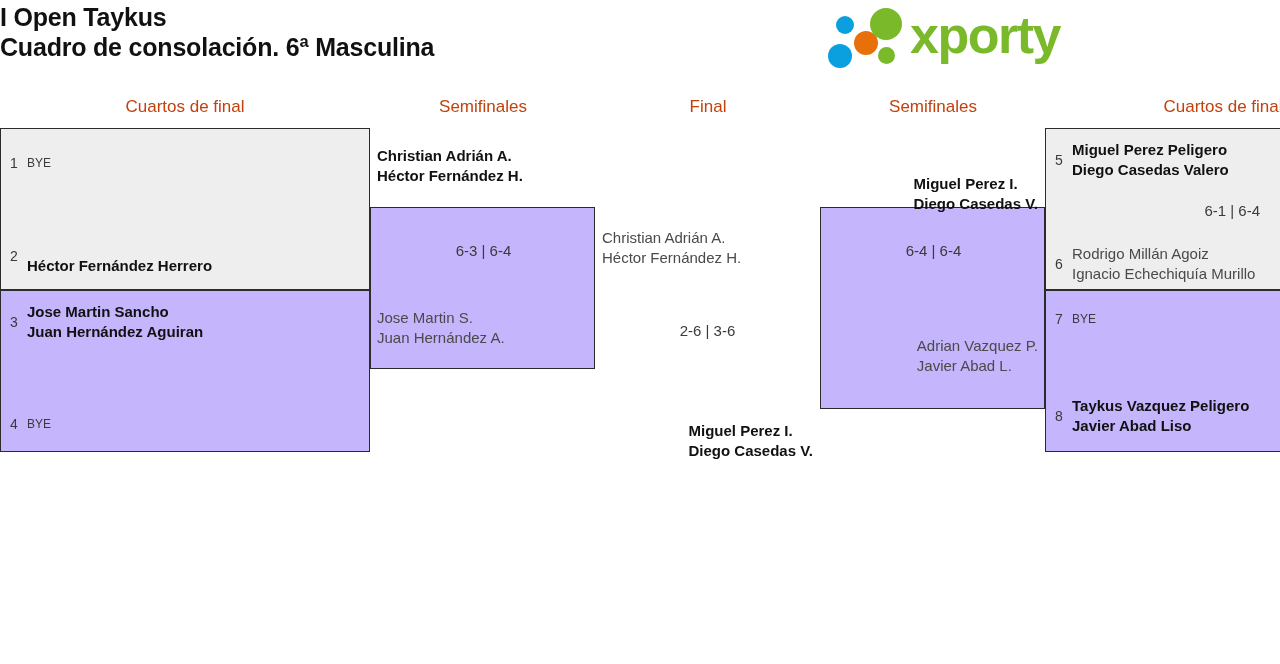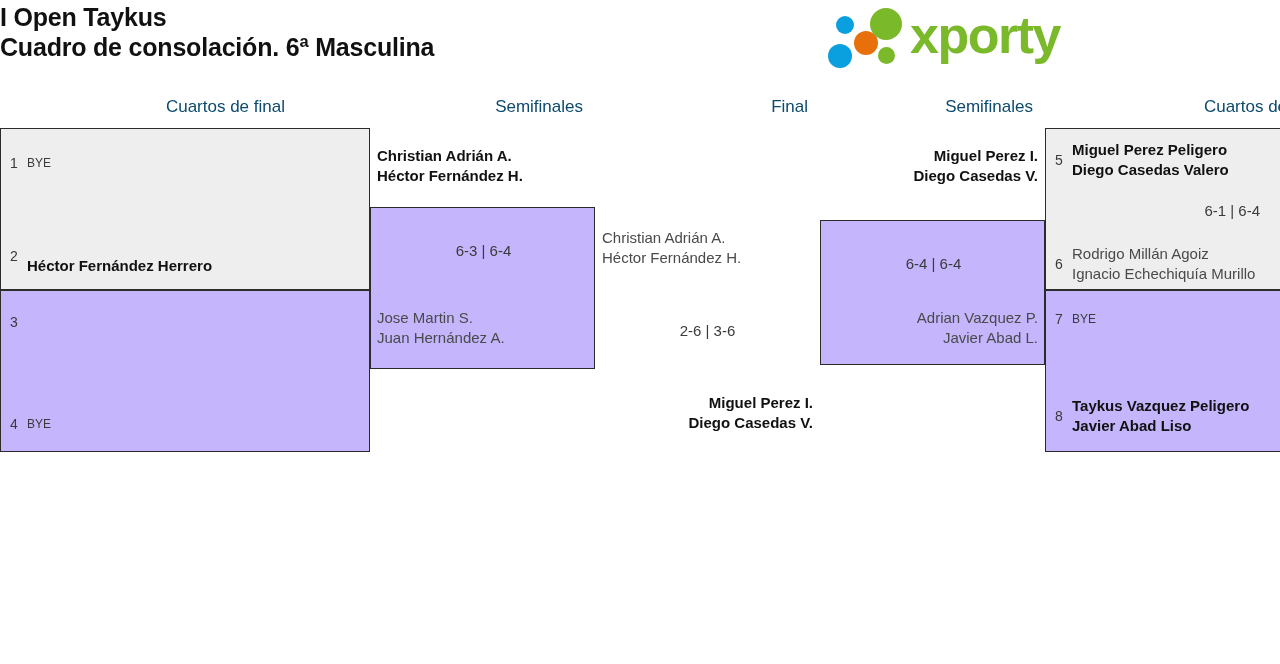--- a/index.html
+++ b/index.html
@@ -67,22 +67,22 @@
   #bracket {
     position: absolute;
     left: 0; top: 0;
     width: 1280px; height: 664px;
   }
   .col-header {
     position: absolute;
     top: 96px;
     font-size: 17px;
     font-weight: 500;
-    color: #0c4a6e;
-    text-align: right;
+    color: #c2410c;
+    text-align: center;
     white-space: nowrap;
     line-height: 22px;
   }
 
   .match-box {
     position: absolute;
     box-sizing: border-box;
     border: 1px solid #2b2b2b;
     background: #c4b5fd;
   }
@@ -112,21 +112,21 @@
   .names.bye    { font-weight: 400; color: #3a3a3a; font-size: 12px; }
 
   .score {
     position: absolute;
     font-size: 15px;
     color: #3a3a3a;
     line-height: 18px;
     white-space: nowrap;
   }
 
-  .align-right { justify-content: flex-end; text-align: right; }
+  .align-right { justify-content: flex-end; text-align: left; margin-top: 28px; }
 </style>
 </head>
 <body>
 
 <div id="header">
   <div id="title-block">
     <div class="title-line">I Open Taykus</div>
     <div class="title-line">Cuadro de consolación. 6ª Masculina</div>
   </div>
 
@@ -162,20 +162,24 @@
       <span class="names winner">
         <br>
         <span>Héctor Fernández Herrero</span>
       </span>
     </div>
   </div>
 
   <div class="match-box" style="left:0px; top:290px; width:370px; height:162px;">
     <div class="slot" style="left:9px; top:9px; width:350px; height:44px;">
       <span class="seed">3</span>
+      <span class="names winner">
+        <span>Jose Martin Sancho</span><br>
+        <span>Juan Hernández Aguiran</span>
+      </span>
     </div>
     <div class="slot" style="left:9px; top:116px; width:350px; height:34px;">
       <span class="seed">4</span>
       <span class="names bye">
         <span>BYE</span>
       </span>
     </div>
   </div>
 
   <div class="match-box" style="left:370px; top:207px; width:225px; height:162px;">
@@ -201,21 +205,21 @@
     </span>
   </div>
   <div class="score" style="left:595px; top:322px; width:225px; text-align:center;">2-6 | 3-6</div>
   <div class="slot align-right" style="left:598px; top:391px; width:215px; height:44px;">
     <span class="names winner">
       <span>Miguel Perez I.</span><br>
       <span>Diego Casedas V.</span>
     </span>
   </div>
 
-  <div class="match-box" style="left:820px; top:220px; width:225px; height:145px;">
+  <div class="match-box" style="left:820px; top:207px; width:225px; height:202px;">
     <div class="score" style="left:0px; top:34px; width:225px; text-align:center;">6-4 | 6-4</div>
   </div>
   <div class="slot align-right" style="left:826px; top:144px; width:212px; height:44px;">
     <span class="names winner">
       <span>Miguel Perez I.</span><br>
       <span>Diego Casedas V.</span>
     </span>
   </div>
   <div class="slot align-right" style="left:826px; top:306px; width:212px; height:44px;">
     <span class="names loser">

